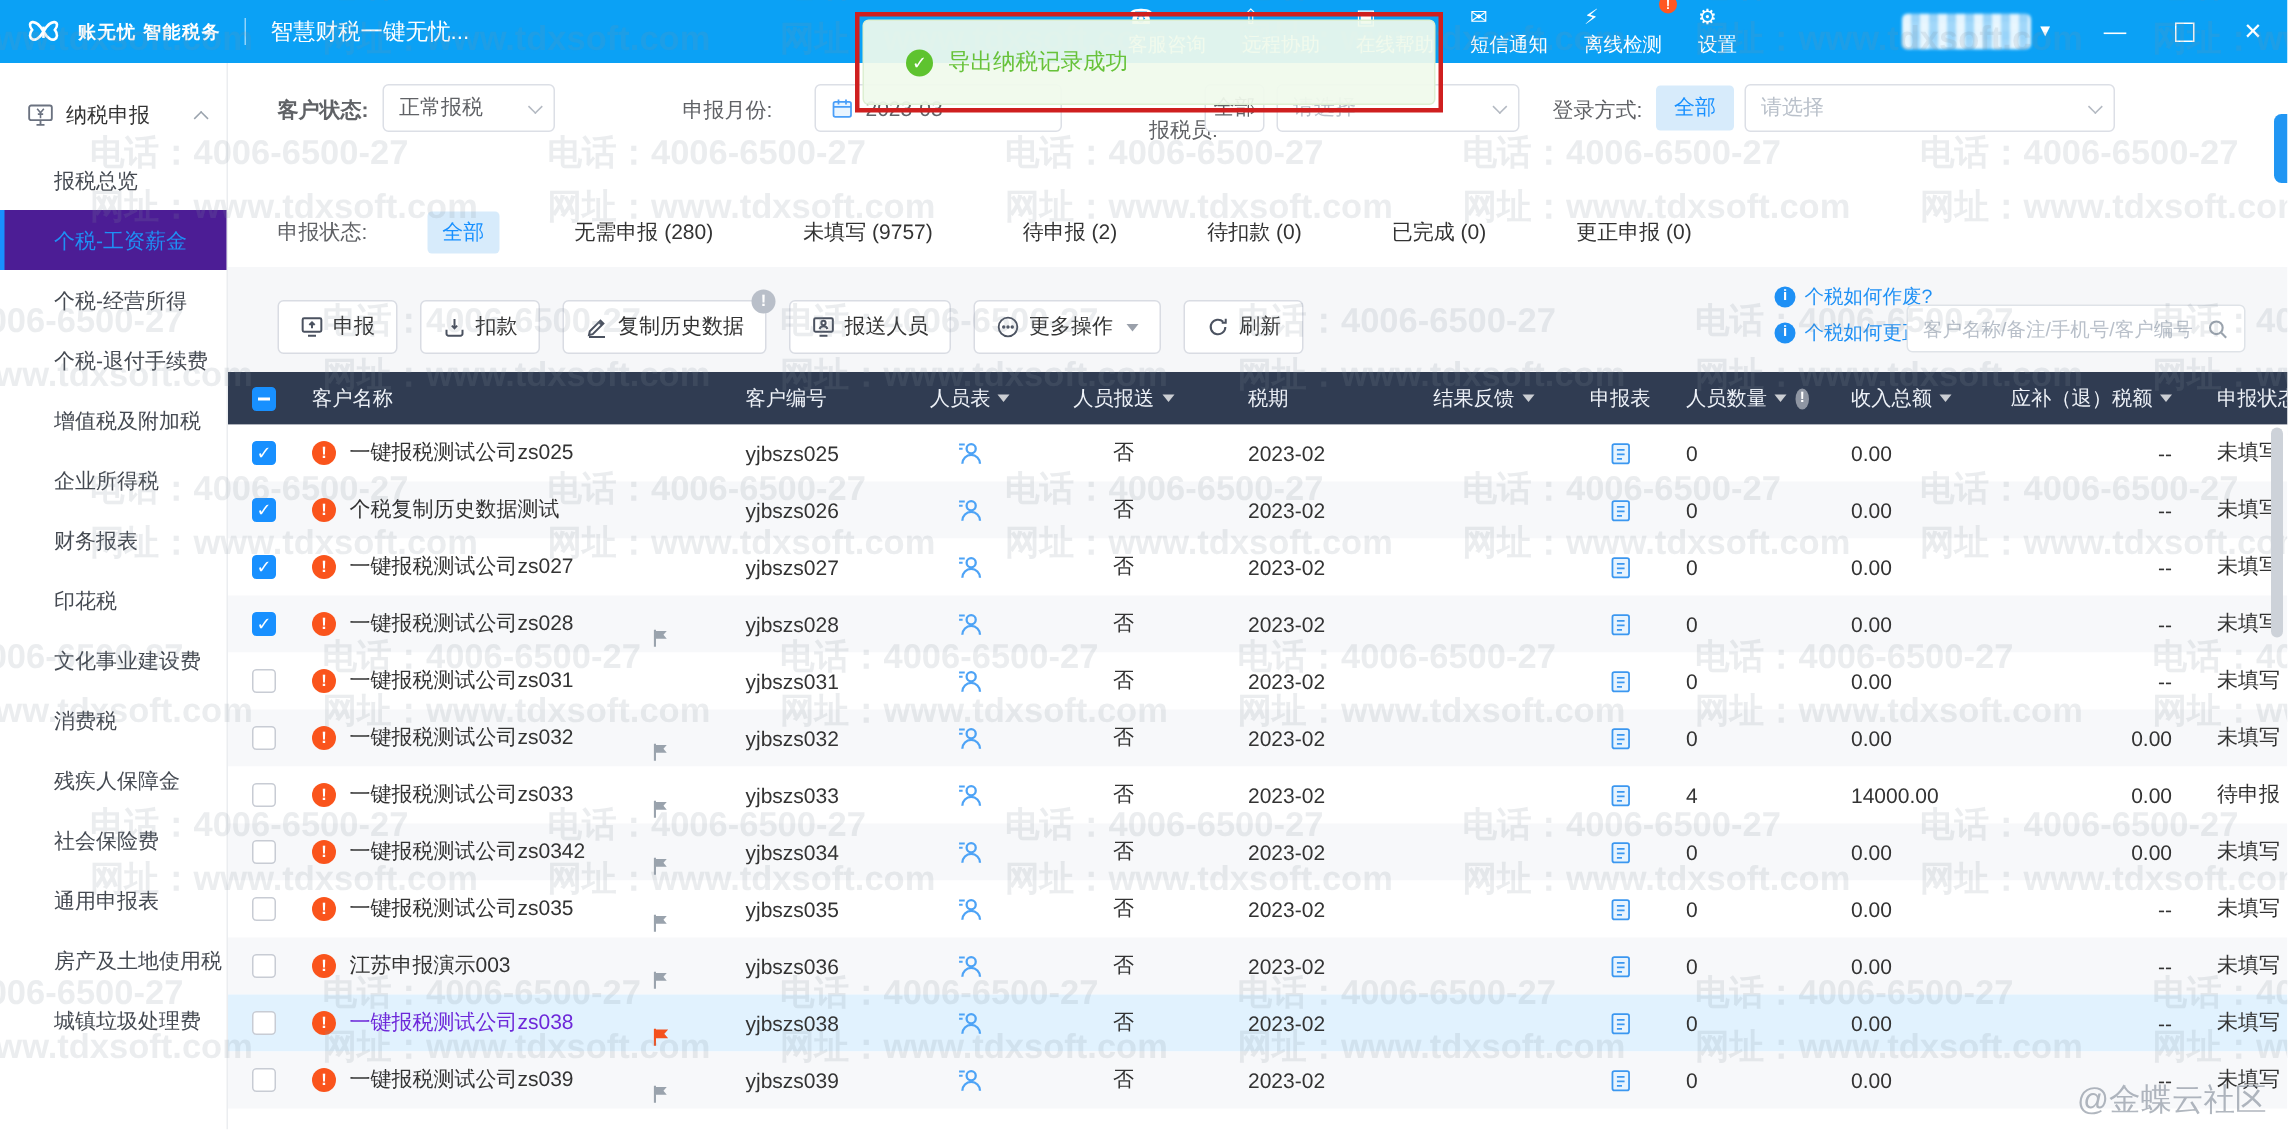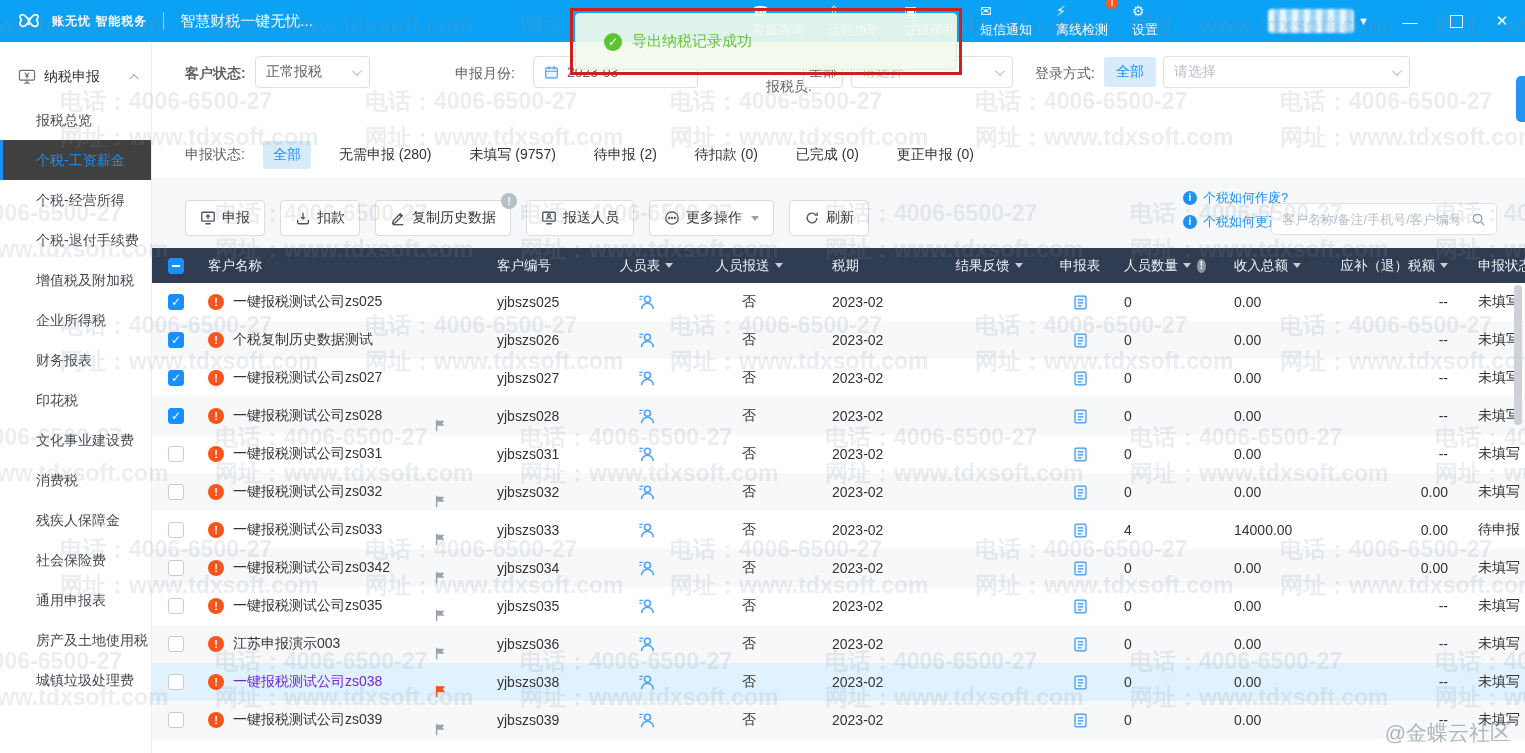--- a/index.html
+++ b/index.html
@@ -24,30 +24,30 @@
   .tb-win { position:absolute; right:0; top:0; height:42px; display:flex; align-items:center; }
   .tb-winbtn { width:46px; height:42px; display:flex; align-items:center; justify-content:center; color:#fff; font-size:15px; cursor:pointer; }
   .tb-max { width:13px; height:13px; border:1.5px solid #fff; display:block; }
 
   
   .sidebar { position:absolute; left:0; top:42px; width:152px; height:711px; background:#fff; border-right:1px solid #ebedf0; z-index:6; }
   .sb-group { display:flex; align-items:center; gap:8px; padding:26px 12px 14px 18px; color:#333; font-size:14px; }
   .sb-gicon { width:18px; height:16px; }
   .sb-chev { margin-left:auto; width:7px; height:7px; border-left:1.5px solid #9aa3ad; border-top:1.5px solid #9aa3ad; transform:rotate(45deg) translateY(2px); }
   .sb-item { height:40px; line-height:40px; padding-left:36px; color:#454a52; font-size:14px; cursor:pointer; position:relative; white-space:nowrap; }
-  .sb-item.active { color:#1e90f5; background:#404040; }
+  .sb-item.active { color:#1e90f5; background:#4c1d95; }
   .sb-item.active::before { content:""; position:absolute; left:0; top:0; width:3px; height:40px; background:#1890ff; }
 
   
   .main { position:absolute; left:152px; top:42px; width:1373px; height:711px; background:#fff; }
   .flabel { position:absolute; color:#606266; font-size:14px; }
   .fbox { position:absolute; height:32px; background:#fff; border:1px solid #dcdfe6; border-radius:4px; display:flex; align-items:center; padding:0 10px; color:#606266; font-size:14px; gap:8px; }
   .chev-d { width:7px; height:7px; border-right:1.5px solid #b3b9c2; border-bottom:1.5px solid #b3b9c2; transform:rotate(45deg) translateY(-2px); margin-left:auto; }
   .chip { position:absolute; height:30px; padding:0 12px; background:#d7ebfb; color:#1890ff; font-size:14px; border-radius:3px; display:flex; align-items:center; cursor:pointer; }
-  .status-row { position:absolute; left:33px; top:99px; display:flex; align-items:center; gap:18px; }
+  .status-row { position:absolute; left:33px; top:99px; display:flex; align-items:center; gap:40px; }
   .st-opt { font-size:14px; color:#333; cursor:pointer; white-space:nowrap; padding:5px 10px; border-radius:3px; }
   .st-opt.active { background:#d7ebfb; color:#1890ff; }
   .cond-row { position:absolute; left:33px; top:138px; display:flex; align-items:center; gap:34px; }
   .ckwrap { display:flex; align-items:center; gap:9px; cursor:pointer; }
   .ckbox { width:16px; height:16px; border:1px solid #c8ccd4; border-radius:3px; background:#fff; flex-shrink:0; }
   .ckbox.on { background:#1890ff; border-color:#1890ff; color:#fff; font-size:12px; line-height:15px; text-align:center; }
   .ckbox.ind { background:#1890ff; border-color:#1890ff; position:relative; }
   .ckbox.ind::after { content:""; position:absolute; left:3px; top:6.5px; width:8px; height:2px; background:#fff; }
 
   
@@ -180,21 +180,21 @@
 </div>
 
 <div class="main">
 
   <span class="flabel" style="left:33px;top:23px;font-weight:bold;">客户状态:</span>
   <div class="fbox" style="left:103px;top:14px;width:115px;">
     <span>正常报税</span>
       <span class="chev-d"></span>
   </div>
   <span class="flabel" style="left:303px;top:23px;">申报月份:</span>
-  <div class="fbox" style="left:381px;top:14px;width:165px;">
+  <div class="fbox" style="left:391px;top:14px;width:165px;">
     <svg width="15" height="15" viewBox="0 0 18 18" fill="#eaf5ff" stroke="#4a9ef8" stroke-width="1.4">
         <rect x="2" y="3.5" width="14" height="12" rx="1.5"></rect>
         <path d="M6 1.5v4M12 1.5v4M2 7.5h14" fill="none"></path>
       </svg>
     <span>2023-03</span>
   </div>
   <span class="flabel" style="left:614px;top:23px;margin-top:13px;">报税员:</span>
   <div class="fbox" style="left:651px;top:14px;width:40px;padding:0;justify-content:center;">
       <span>全部</span>
     </div>

